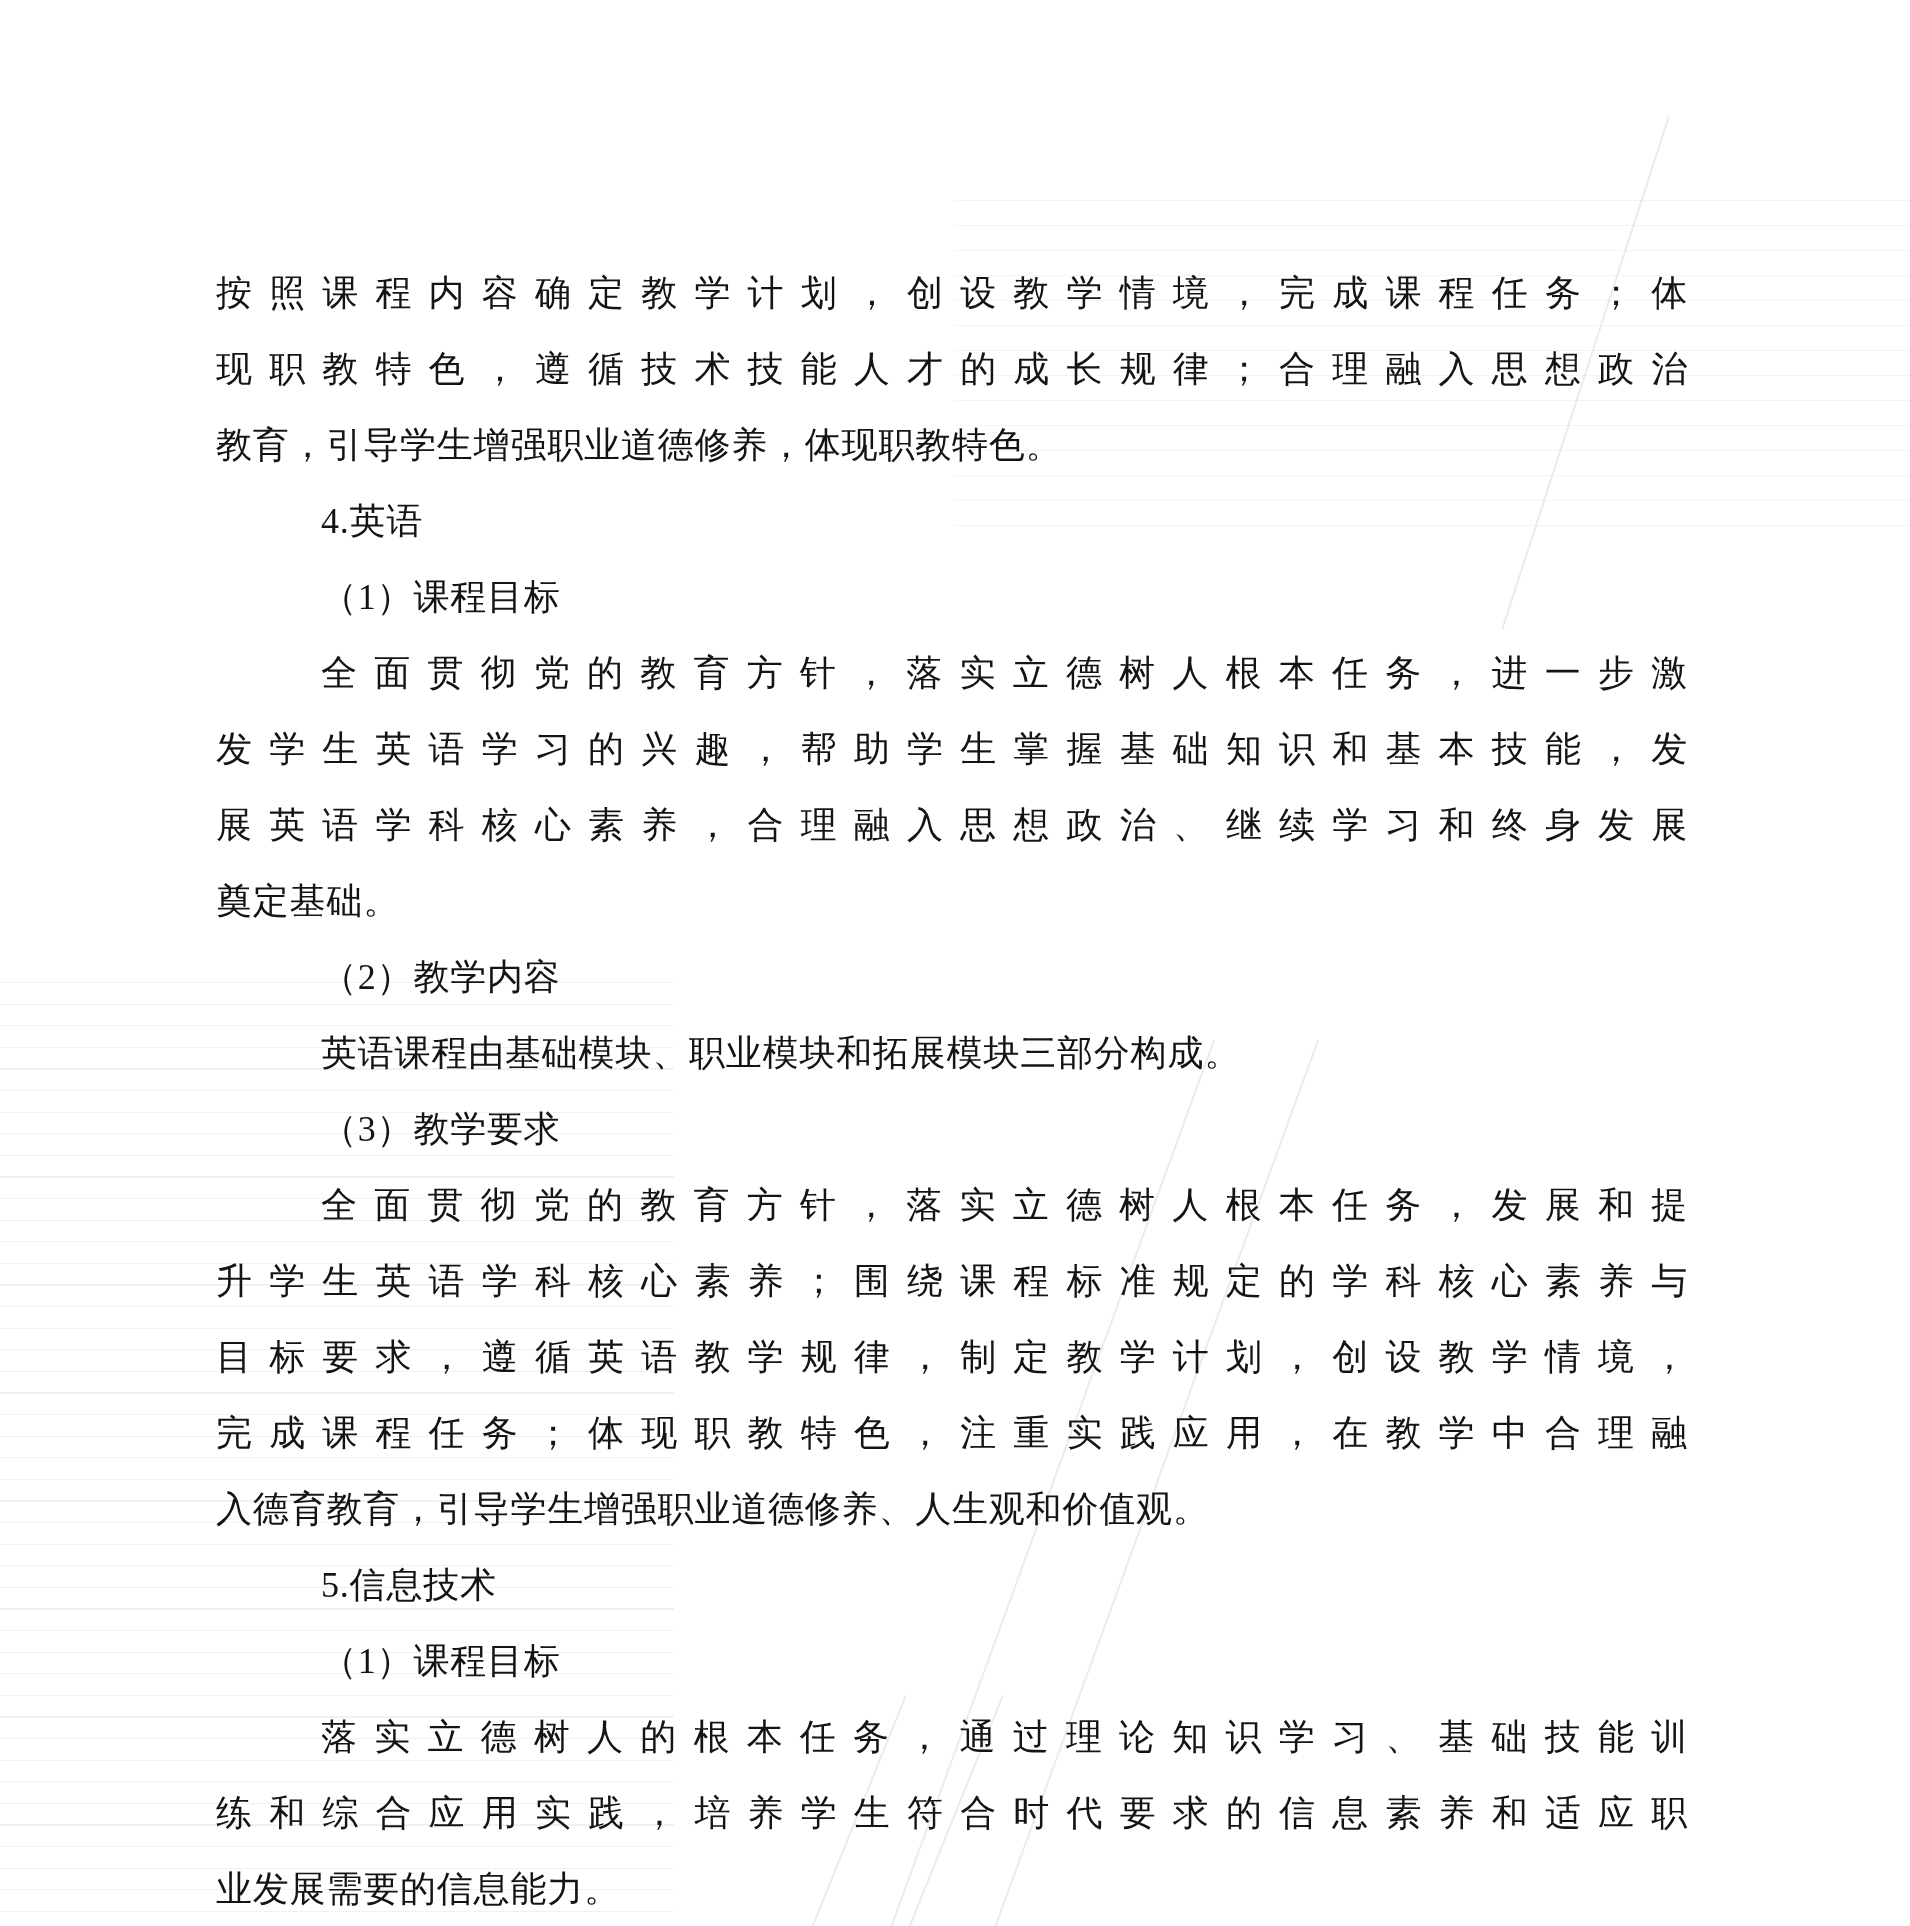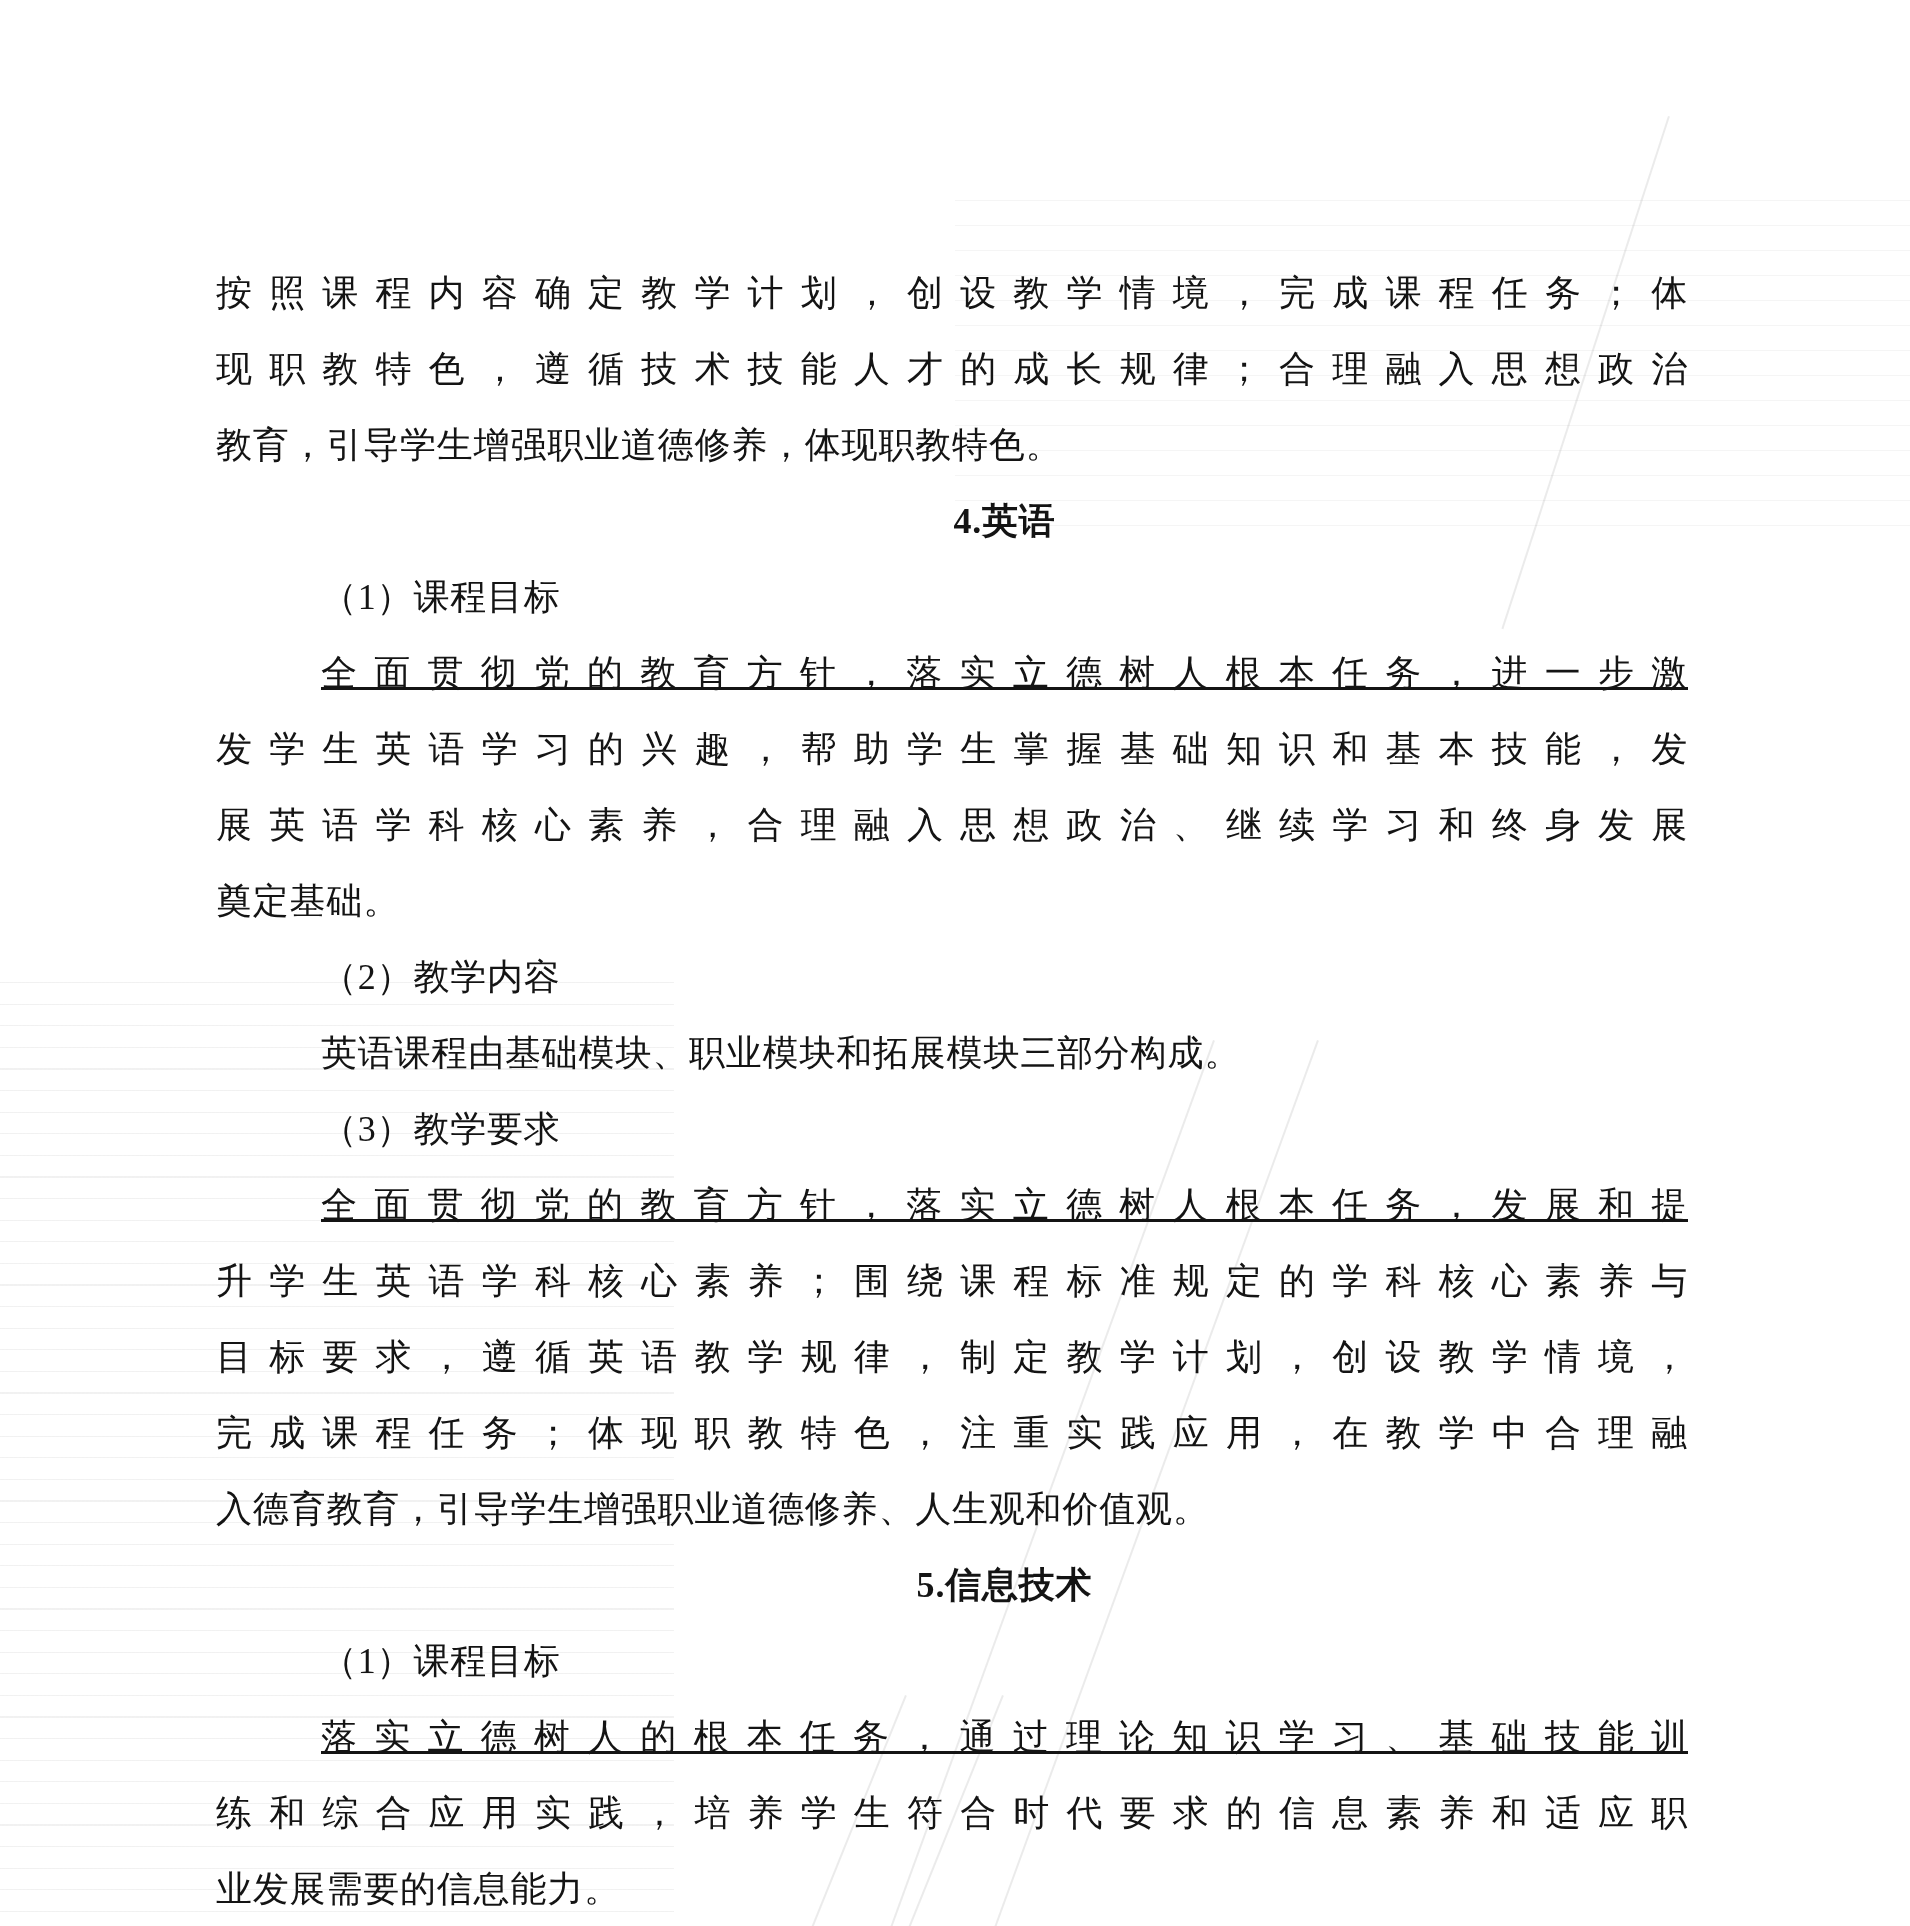--- a/index.html
+++ b/index.html
@@ -33,25 +33,23 @@
   }
   .line.full {
     text-align: justify;
     text-align-last: justify;
   }
   .line.indent {
     padding-left: 105px;
   }
   .line.full.indent {
     width: 1367px;
-    text-decoration: underline;
   }
   .line.bold {
-    font-weight: bold;
-    text-align: center;
+    font-weight: normal;
   }
   
   .artifact { position: absolute; pointer-events: none; }
   .artifact.dots-a {
     left: 0; top: 982px; width: 674px; height: 1579px;
     background-image:
       repeating-linear-gradient(to bottom, rgba(40,40,40,0.18) 0 1.2px, transparent 1.2px 21.6px),
       repeating-linear-gradient(to right, rgba(255,255,255,0.9) 0 1.9px, transparent 1.9px 4.2px);
     opacity: 0.35;
   }

